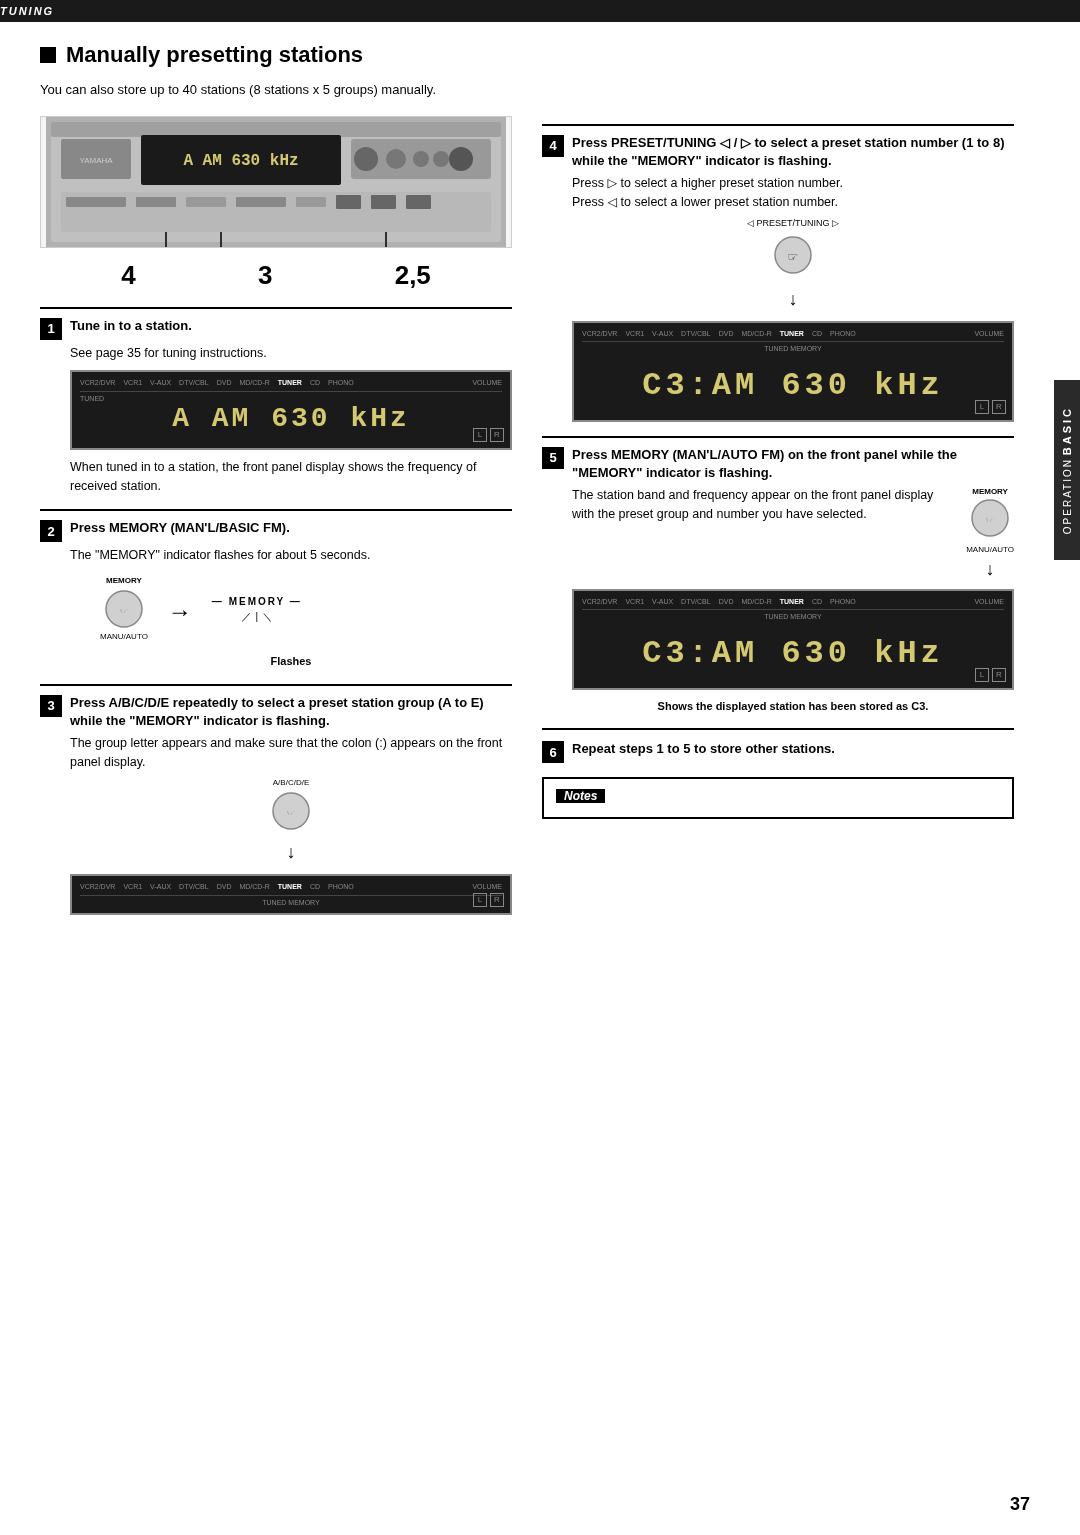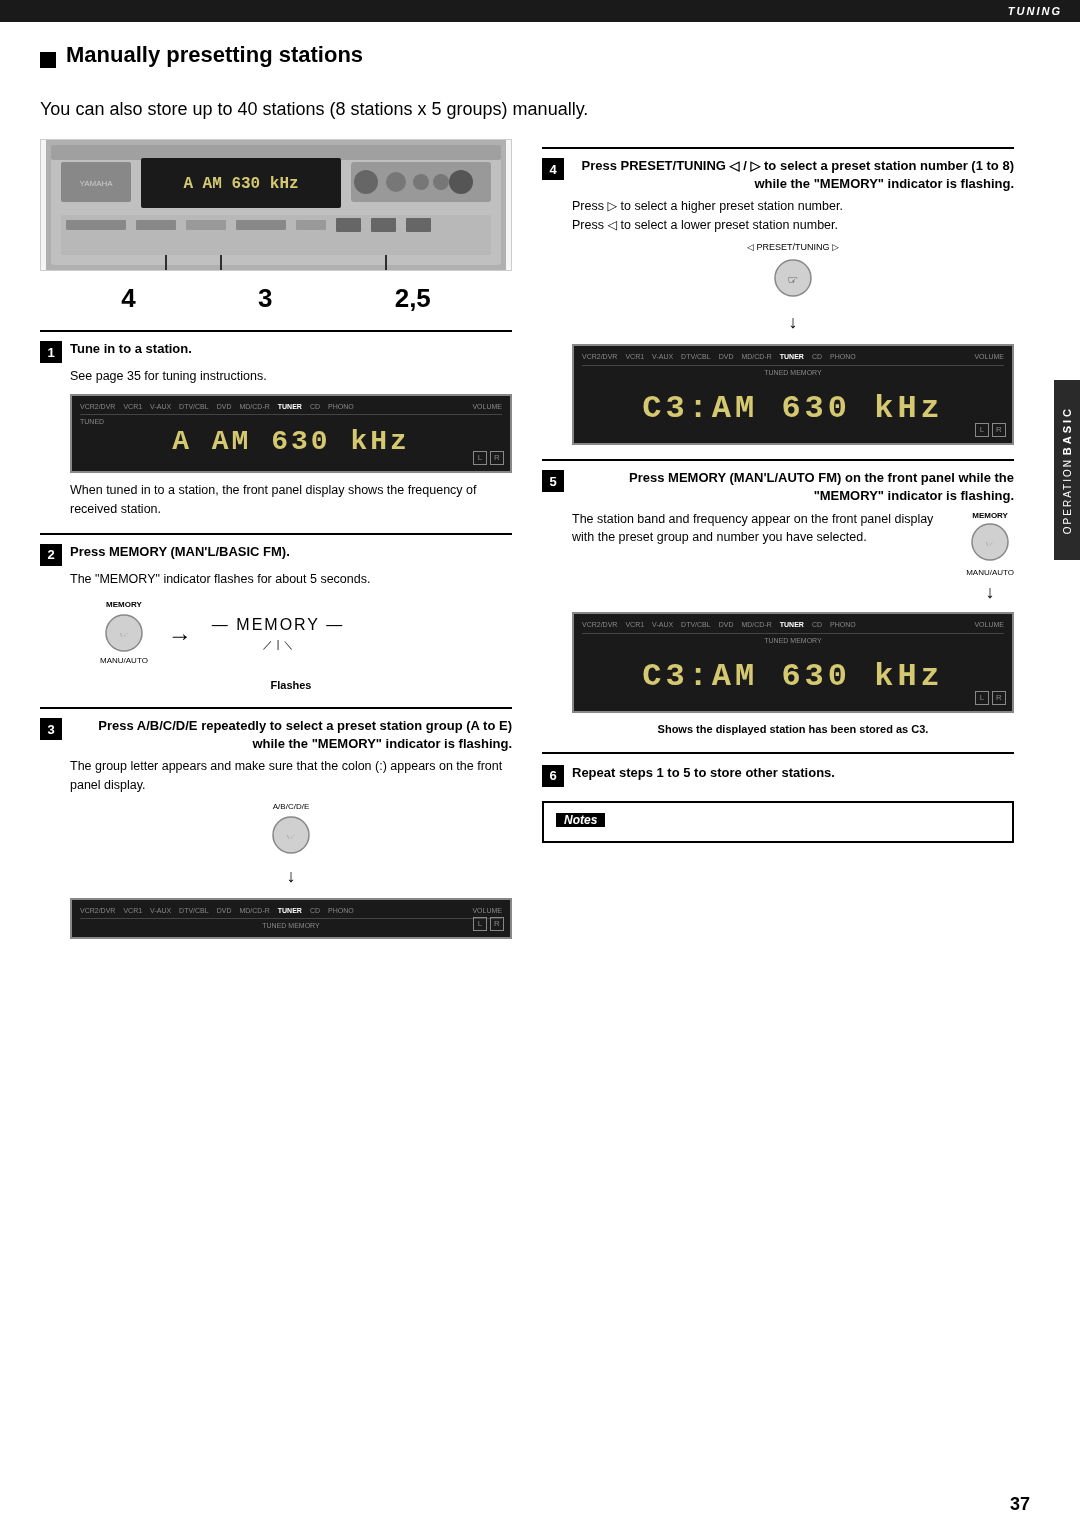--- a/index.html
+++ b/index.html
@@ -12,21 +12,21 @@
       color: #000;
       position: relative;
     }
 
     
     .top-bar {
       background: #1a1a1a;
       height: 22px;
       display: flex;
       align-items: center;
-      justify-content: flex-end;
+      justify-content: flex-start;
       padding-right: 18px;
     }
     .top-bar-title {
       color: #fff;
       font-size: 11px;
       font-style: italic;
       font-weight: bold;
       letter-spacing: 2px;
     }
 
@@ -62,38 +62,38 @@
 
     
     .main-content {
       padding: 20px 40px 40px 40px;
       padding-right: 66px;
     }
 
     
     .page-title {
       display: flex;
-      align-items: flex-end;
+      align-items: center;
       gap: 10px;
-      margin-bottom: 28px;
+      margin-bottom: 12px;
     }
     .black-square {
       width: 16px;
       height: 16px;
       background: #000;
       flex-shrink: 0;
     }
     .page-title h1 {
       font-size: 22px;
       font-weight: bold;
       color: #000;
     }
 
     .intro-text {
-      font-size: 18px;
+      font-size: 13px;
       margin-bottom: 16px;
       line-height: 1.5;
     }
 
     
     .two-col {
       display: flex;
       gap: 30px;
     }
     .left-col {
@@ -145,21 +145,20 @@
       display: flex;
       align-items: center;
       justify-content: center;
       flex-shrink: 0;
       margin-top: 1px;
     }
     .step-title {
       font-size: 13px;
       font-weight: bold;
       line-height: 1.4;
-      text-align: right;
     }
     .step-body {
       font-size: 12.5px;
       line-height: 1.5;
       margin-left: 30px;
       margin-bottom: 8px;
     }
 
     
     .display-box {
@@ -232,22 +231,22 @@
       font-weight: bold;
     }
     .arrow-right {
       font-size: 24px;
       color: #000;
     }
     .memory-dash-box {
       text-align: center;
     }
     .memory-dash {
-      font-size: 16px;
-      font-weight: normal;
+      font-size: 10px;
+      font-weight: bold;
       letter-spacing: 2px;
     }
     .memory-sub {
       font-size: 10px;
     }
     .flashes-label {
       font-size: 11px;
       font-weight: bold;
       text-align: center;
       margin-top: 4px;

